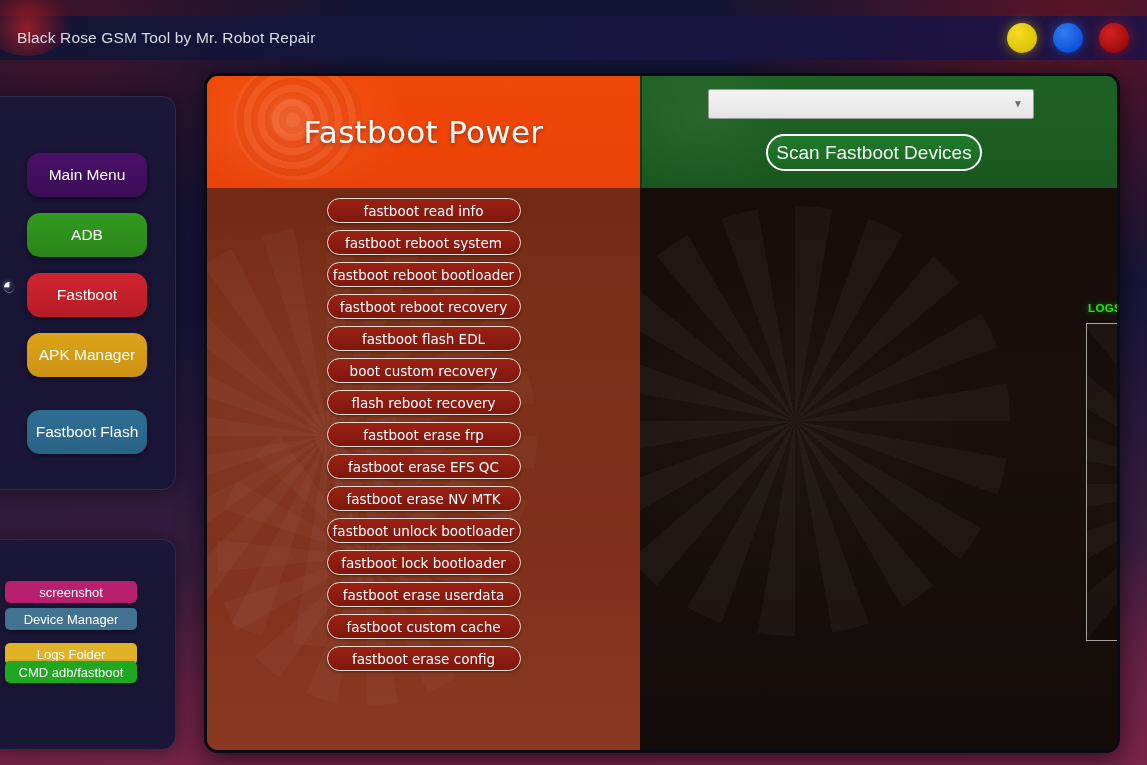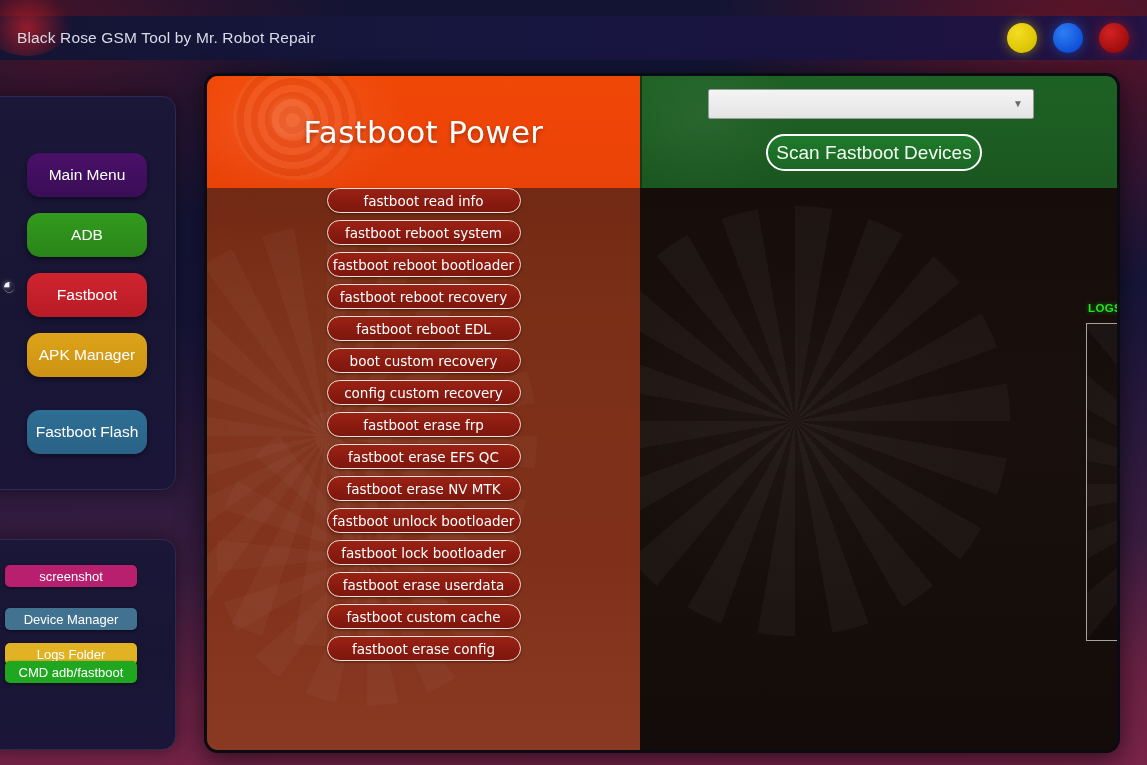--- a/index.html
+++ b/index.html
@@ -70,21 +70,21 @@
   }
 
   .smallbtn {
     position:absolute; left:18px;
     width:132px; height:22px;
     border:none; border-radius:5px;
     color:#fff; font-size:13px; font-family:"Liberation Sans", sans-serif;
     cursor:pointer; text-align:center; padding:0;
     box-shadow:0 1px 3px rgba(0,0,0,.5);
   }
-  .smallbtn.s0 { top:25px; background:#b81f6e; }
+  .smallbtn.s0 { top:41px; background:#b81f6e; }
   .smallbtn.s1 { top:68px; background:#41728f; }
   .smallbtn.s2 { top:103px; background:#e0b224; }
   .smallbtn.s3 { top:121px; background:#1fa81f; }
 
   
   #main {
     position:absolute; left:204px; top:73px;
     width:916px; height:680px;
     border:3px solid #0b0b14;
     border-radius:14px;
@@ -133,20 +133,21 @@
   }
   #panel-title {
     position:relative;
     color:#ffffff; font-size:31px; font-weight:400;
     font-family:"DejaVu Sans", sans-serif;
     text-shadow:0 2px 4px rgba(0,0,0,.3);
     letter-spacing:.3px;
   }
   #cmd-list {
     position:relative;
+    padding-top:10px;
     display:flex; flex-direction:column; align-items:center; gap:7px;
   }
   .cmdbtn {
     width:194px; height:25px;
     border:1.5px solid #f3e0d6;
     border-radius:13px;
     background: linear-gradient(180deg,#9b2114 0%, #8a1b10 55%, #7d170d 100%);
     color:#ffffff;
     font-family:"DejaVu Sans", sans-serif;
     font-size:13.5px;
@@ -252,23 +253,23 @@
     <div id="header-orange">
       <div class="rose"></div>
       <div id="panel-title">Fastboot Power</div>
     </div>
 
     <div id="cmd-list">
         <button class="cmdbtn">fastboot read info</button>
         <button class="cmdbtn">fastboot reboot system</button>
         <button class="cmdbtn">fastboot reboot bootloader</button>
         <button class="cmdbtn">fastboot reboot recovery</button>
-        <button class="cmdbtn">fastboot reboot EDL</button>
+        <button class="cmdbtn">fastboot flash EDL</button>
         <button class="cmdbtn">boot custom recovery</button>
-        <button class="cmdbtn">config custom recovery</button>
+        <button class="cmdbtn">flash reboot recovery</button>
         <button class="cmdbtn">fastboot erase frp</button>
         <button class="cmdbtn">fastboot erase EFS QC</button>
         <button class="cmdbtn">fastboot erase NV MTK</button>
         <button class="cmdbtn">fastboot unlock bootloader</button>
         <button class="cmdbtn">fastboot lock bootloader</button>
         <button class="cmdbtn">fastboot erase userdata</button>
         <button class="cmdbtn">fastboot custom cache</button>
         <button class="cmdbtn">fastboot erase config</button>
       </div>
   </div>

